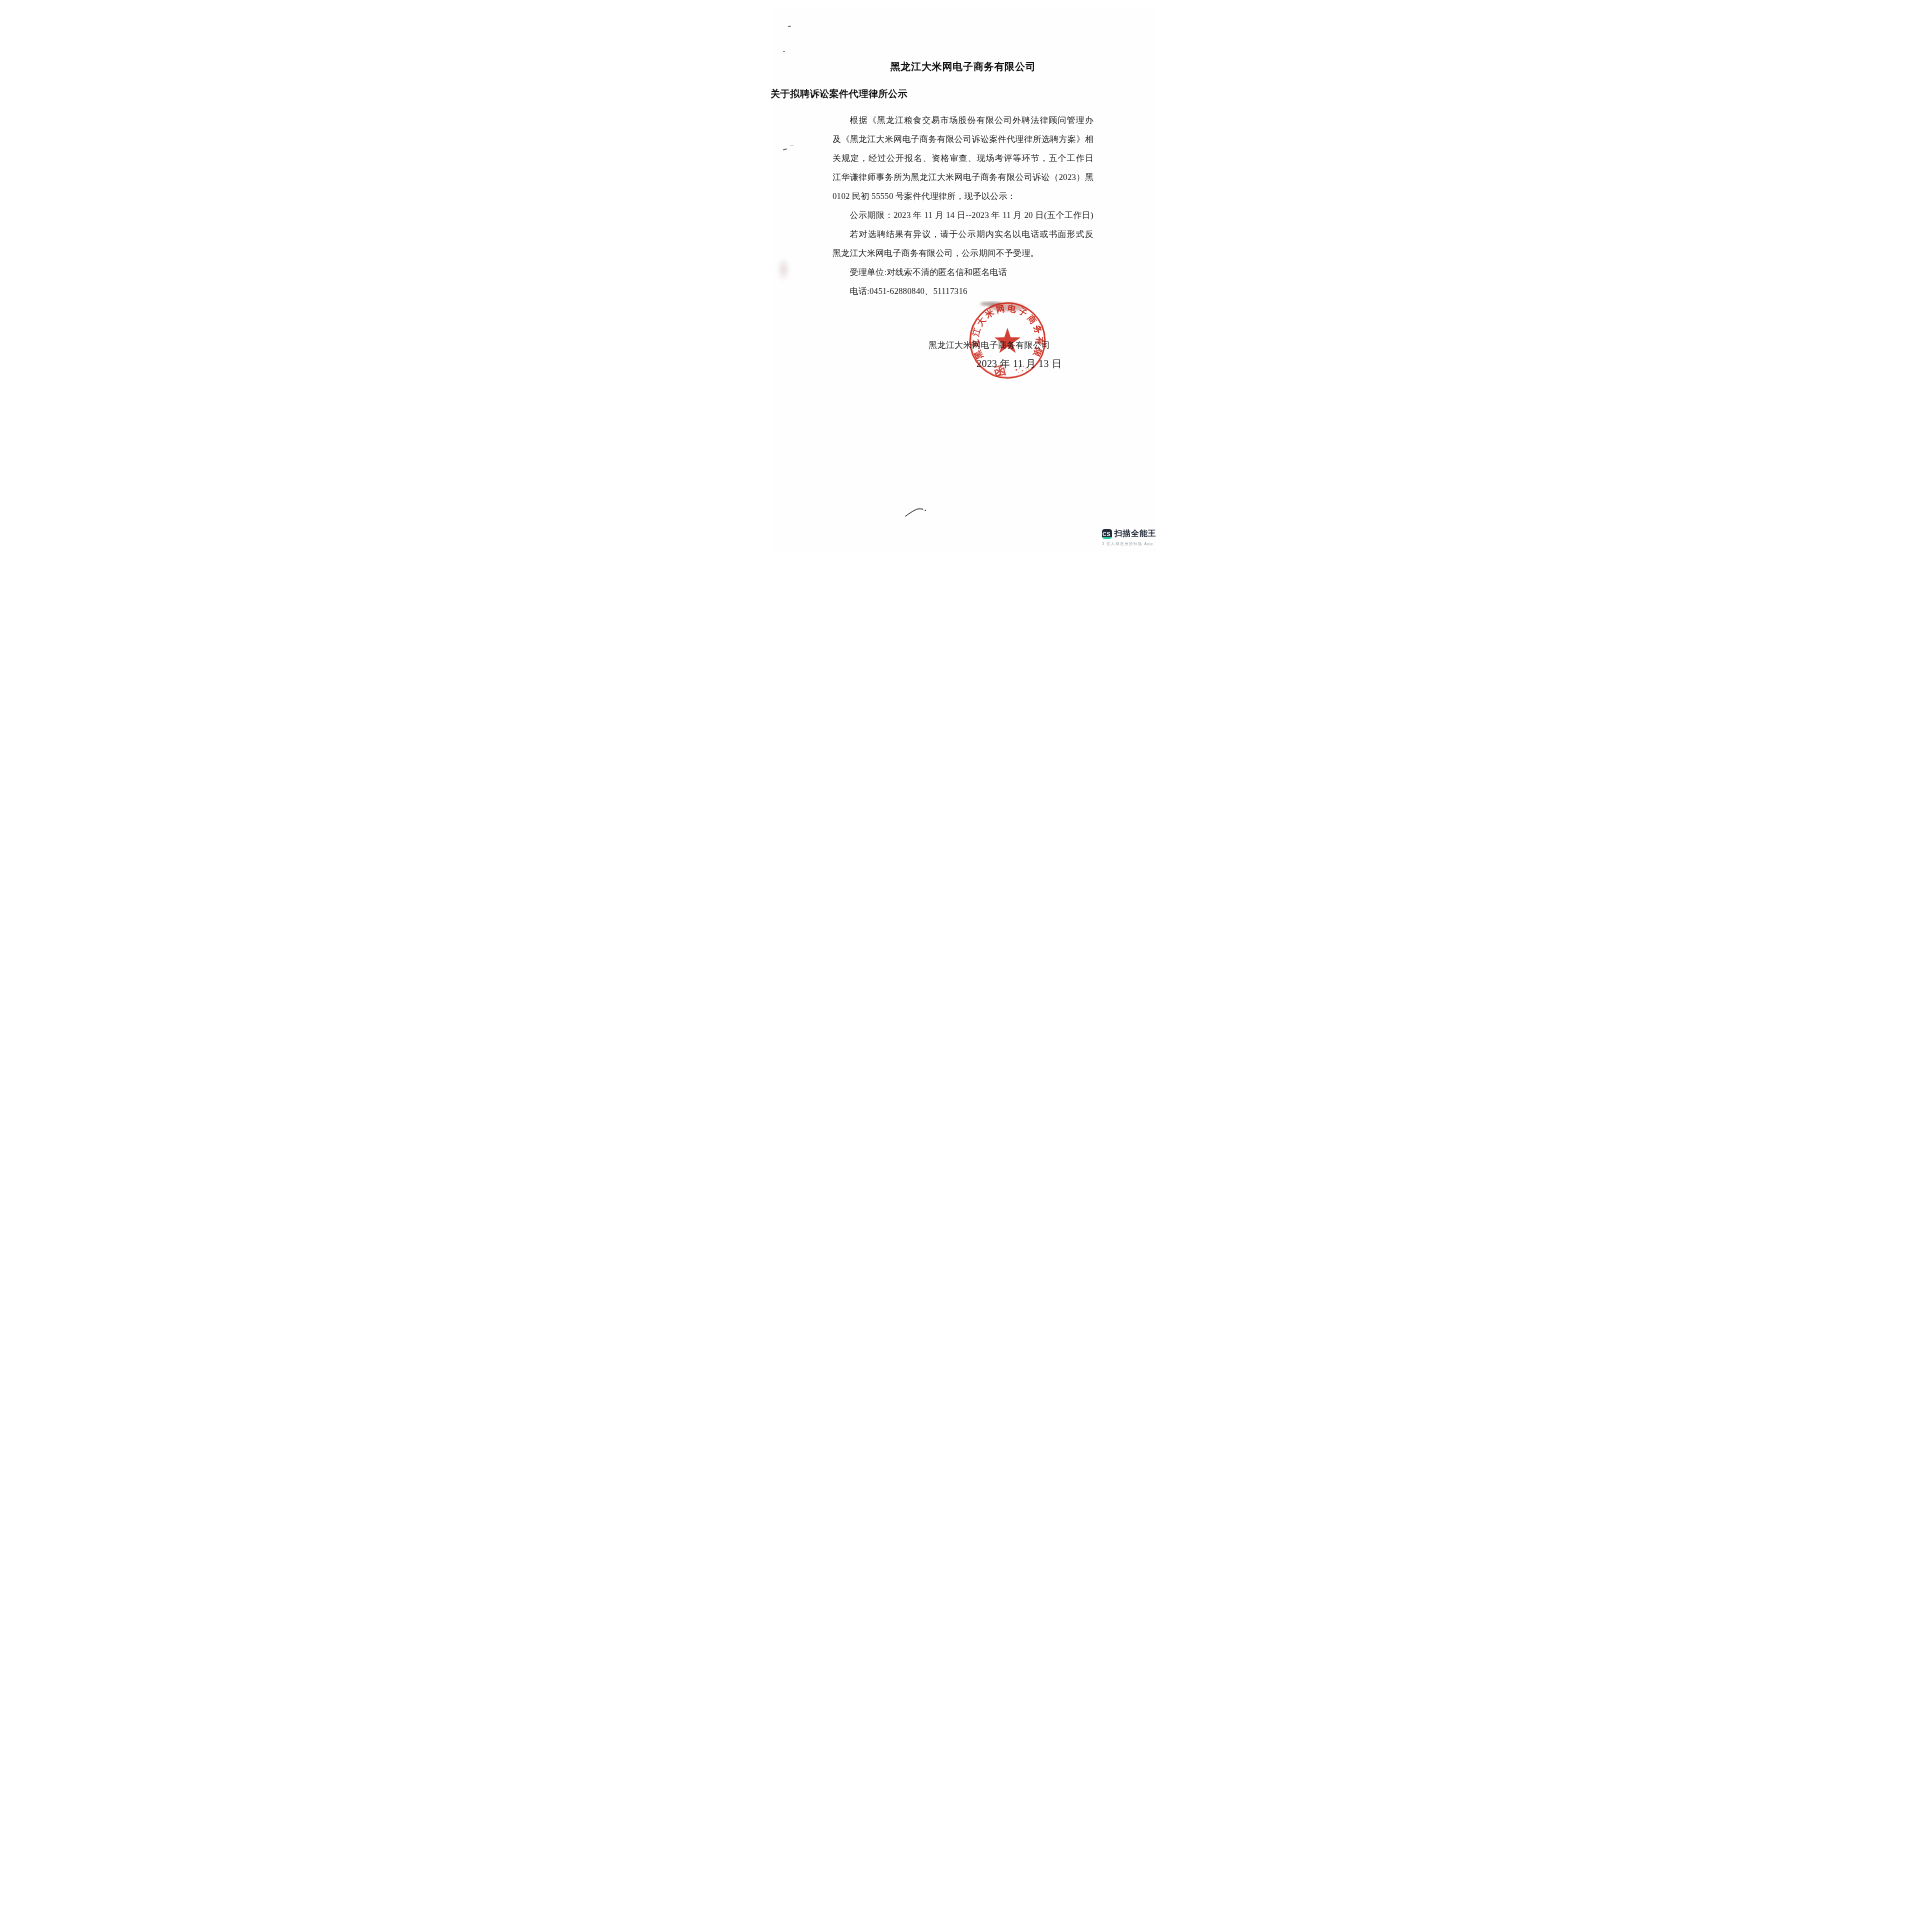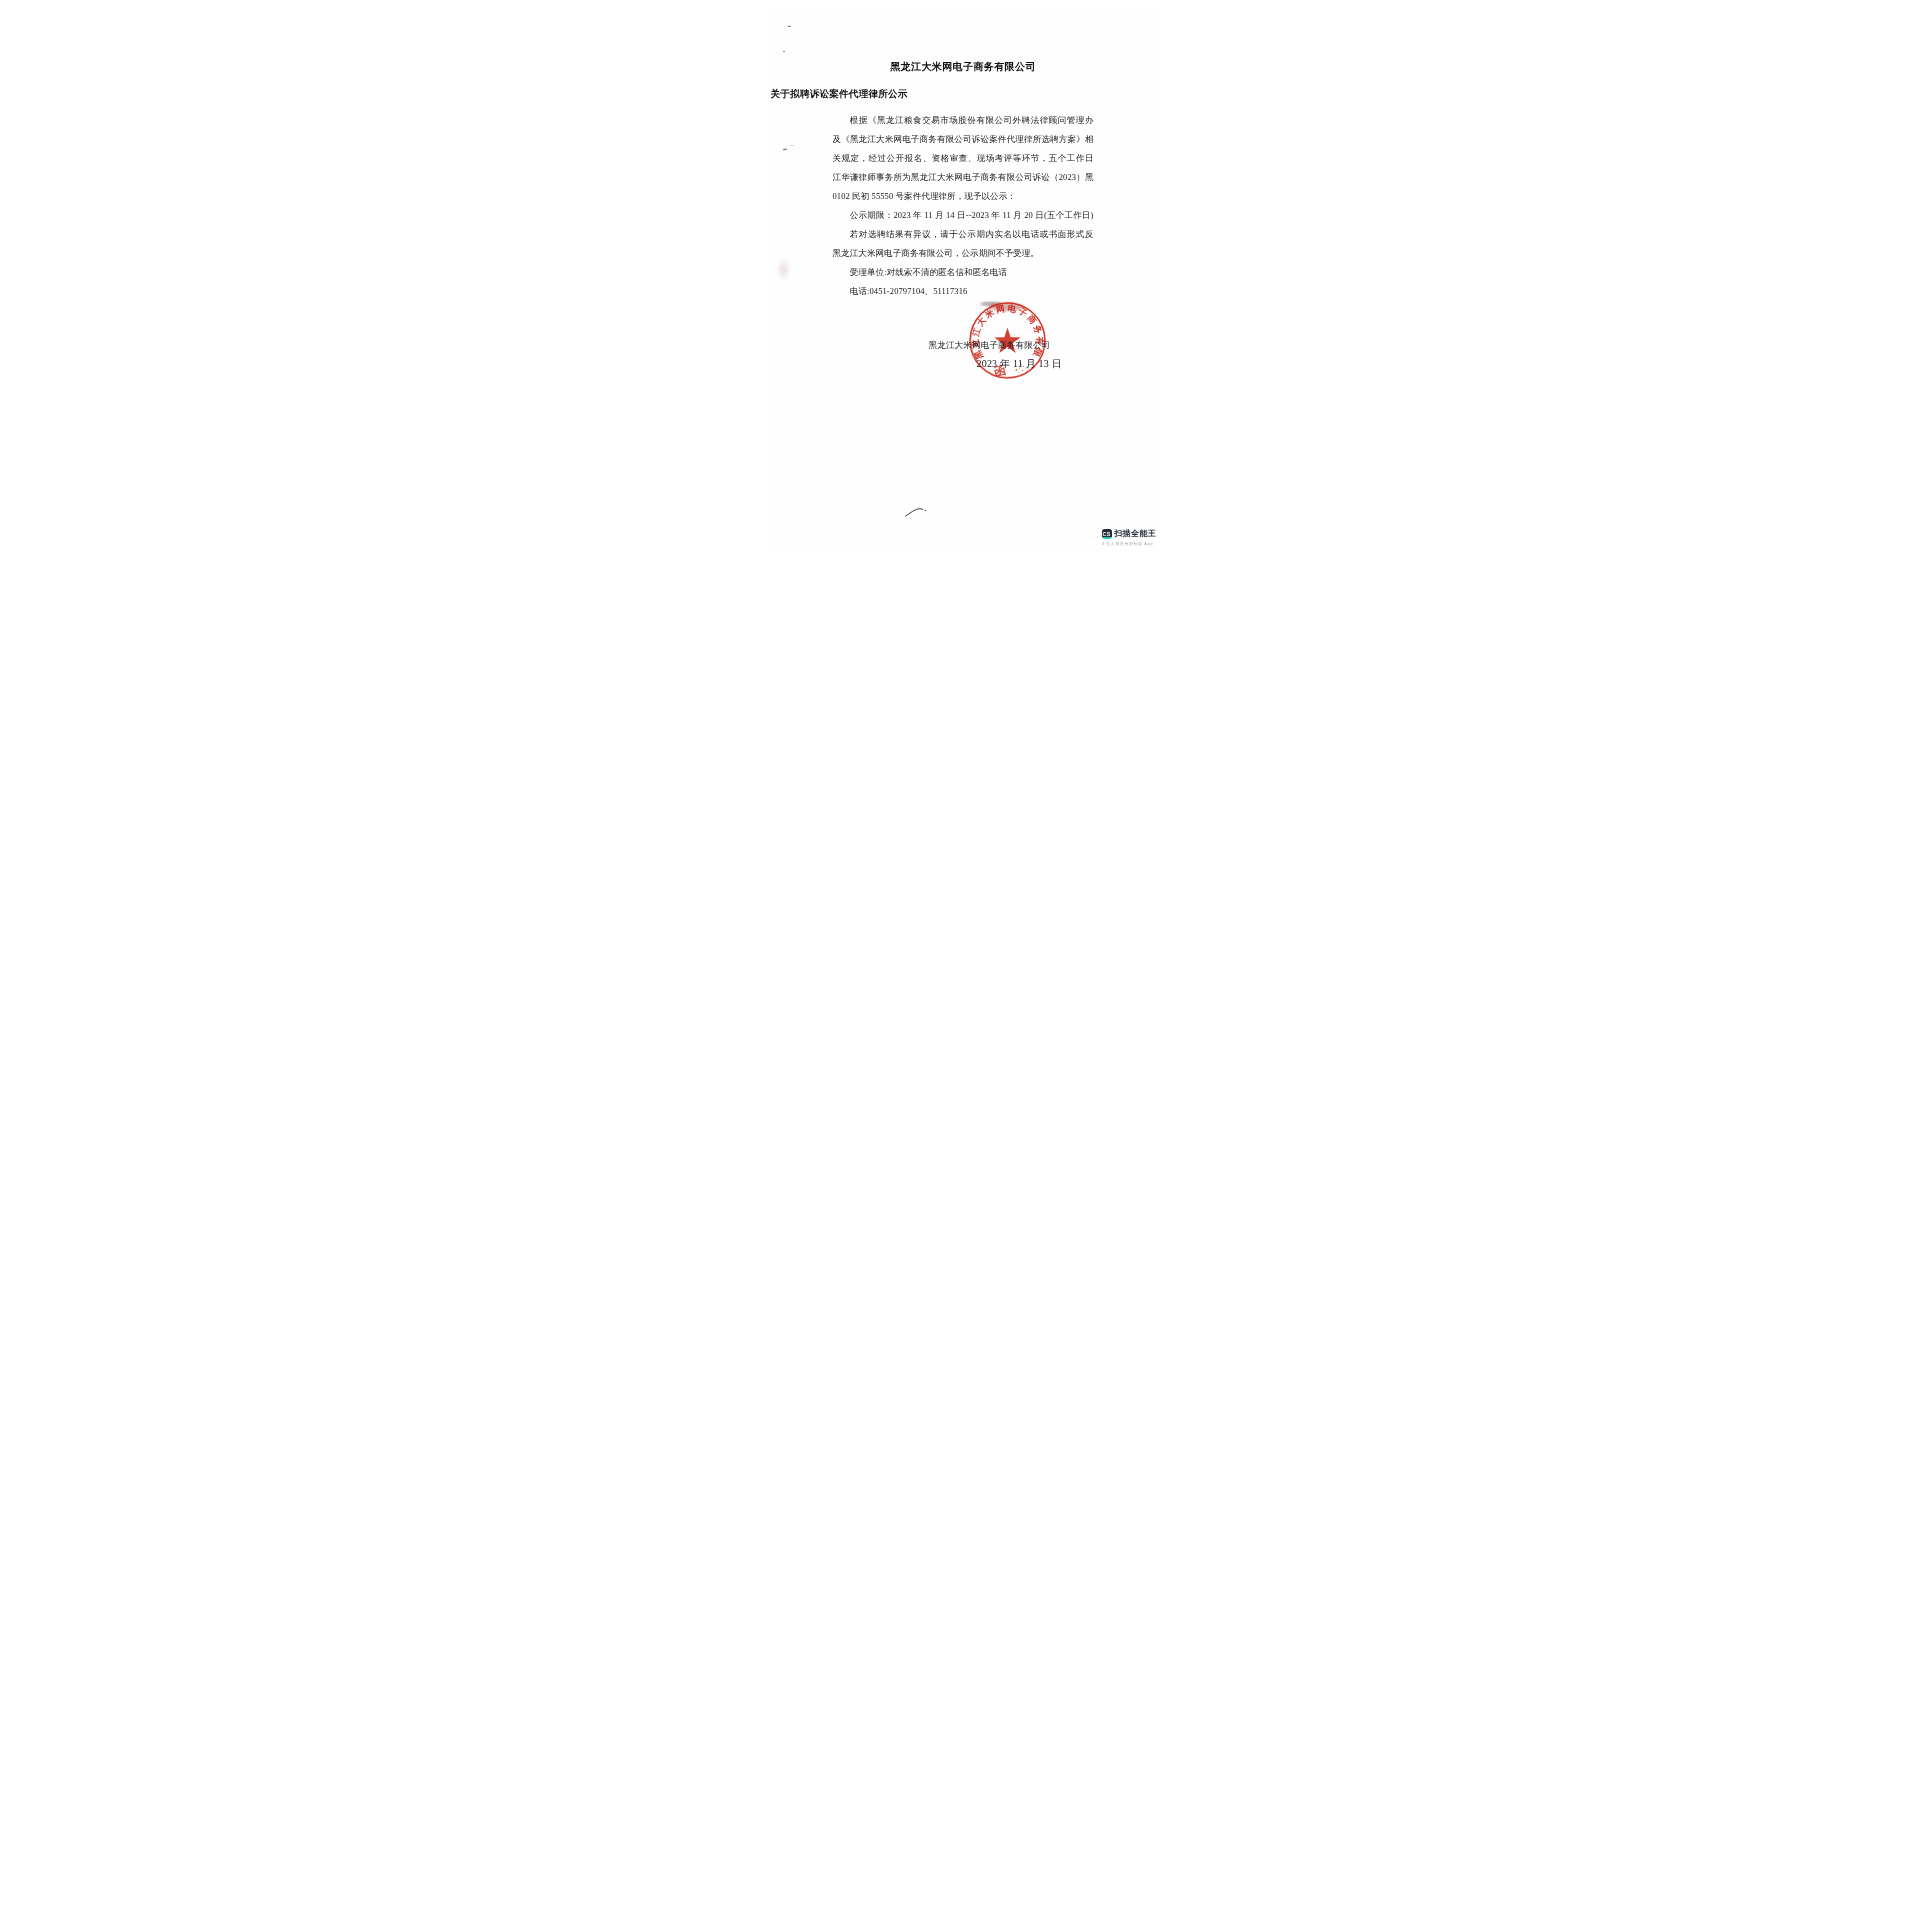--- a/index.html
+++ b/index.html
@@ -93,21 +93,21 @@
   <div class="body-text">
     <div class="bl just ind">根据《黑龙江粮食交易市场股份有限公司外聘法律顾问管理办法》</div>
     <div class="bl just">及《黑龙江大米网电子商务有限公司诉讼案件代理律所选聘方案》相</div>
     <div class="bl just">关规定，经过公开报名、资格审查、现场考评等环节，五个工作日</div>
     <div class="bl just">江华谦律师事务所为黑龙江大米网电子商务有限公司诉讼（2023）黑</div>
     <div class="bl">0102 民初 55550 号案件代理律所，现予以公示：</div>
     <div class="bl just ind">公示期限：2023 年 11 月 14 日--2023 年 11 月 20 日(五个工作日)</div>
     <div class="bl just ind">若对选聘结果有异议，请于公示期内实名以电话或书面形式反馈，</div>
     <div class="bl">黑龙江大米网电子商务有限公司，公示期间不予受理。</div>
     <div class="bl ind">受理单位:对线索不清的匿名信和匿名电话</div>
-    <div class="bl ind">电话:0451-20797104、51117316</div>
+    <div class="bl ind">电话:0451-62880840、51117316</div>
   </div>
 
   <svg class="stamp" viewBox="0 0 210 210">
     <defs>
       <path id="sealArc" d="M 42.8 148.6 A 76 76 0 1 1 167.2 148.6" fill="none"></path>
       <filter id="blurS">
           <feGaussianBlur stdDeviation="2.2"></feGaussianBlur>
         </filter>
     </defs>
     <ellipse cx="103" cy="18" rx="46" ry="11" fill="#8a150e" opacity="0.35" filter="url(#blurS)"></ellipse>

